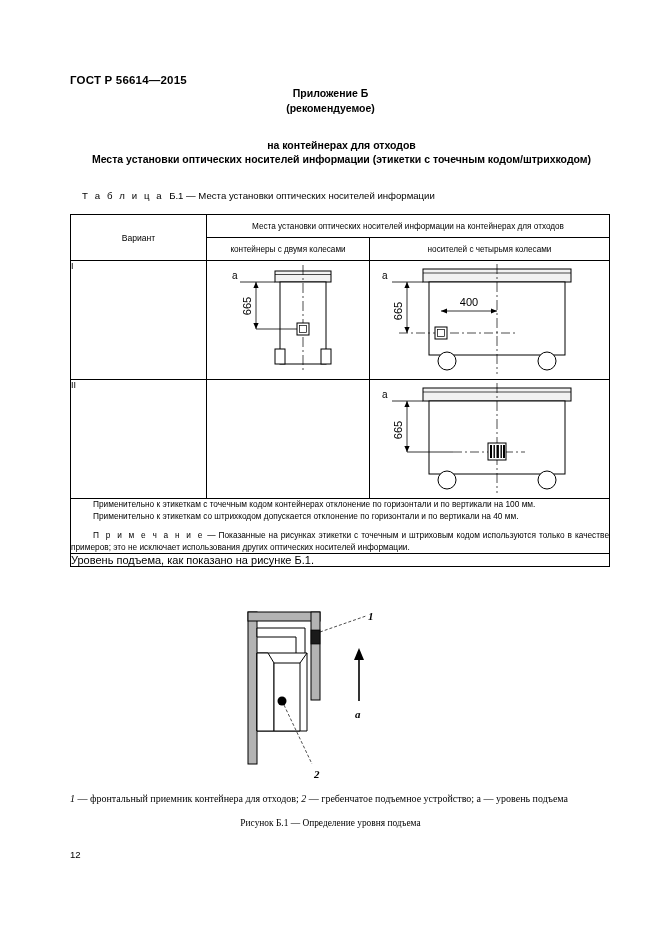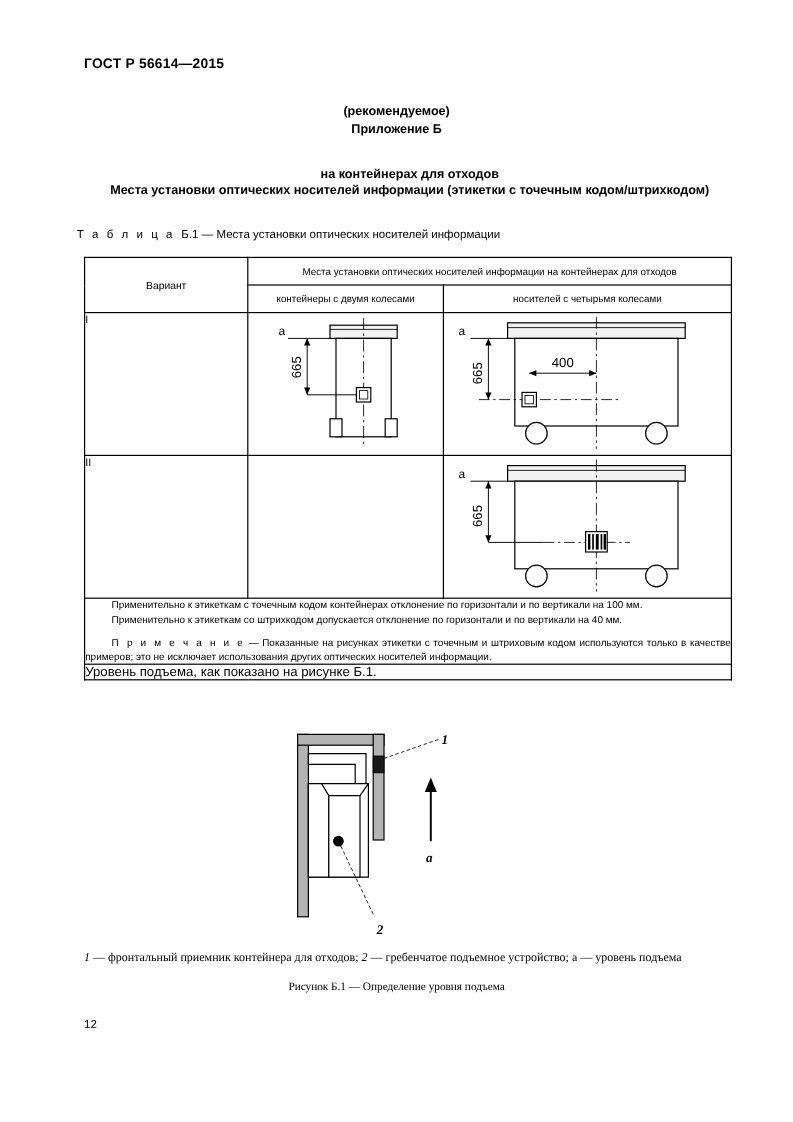--- a/index.html
+++ b/index.html
@@ -19,21 +19,21 @@
   .page {
     position: absolute;
     inset: 0;
     background: #fff;
   }
 
   
   .std-number {
     position: absolute;
     left: 70px;
-    top: 48px;
+    top: 74px;
     font-size: 11.5px;
     font-weight: bold;
     letter-spacing: 0.2px;
   }
 
   .annex-block {
     position: absolute;
     left: 0;
     right: 0;
     top: 86px;
@@ -49,21 +49,21 @@
     right: 50px;
     top: 138px;
     text-align: center;
     font-size: 10.5px;
     font-weight: bold;
     line-height: 14px;
   }
 
   .table-caption {
     position: absolute;
-    left: 64px;
+    left: 82px;
     top: 190px;
     font-size: 9.6px;
     white-space: nowrap;
   }
   .table-caption .sp {
     letter-spacing: 2.1px;
   }
 
   
   .tbl {
@@ -179,22 +179,22 @@
   }
 </style>
 </head>
 <body>
 
 <div class="page">
 
   <div class="std-number">ГОСТ Р 56614—2015</div>
 
   <div class="annex-block">
+    <div>Приложение Б</div>
     <div>(рекомендуемое)</div>
-    <div>Приложение Б</div>
   </div>
 
   <div class="annex-title">
     <div>на контейнерах для отходов</div>
     <div>Места установки оптических носителей информации (этикетки с точечным кодом/штрихкодом)</div>
   </div>
 
   <div class="table-caption">
     <span class="sp">Т а б л и ц а</span>&nbsp;
     <span>Б.1</span>

